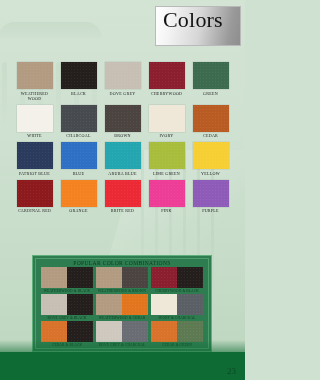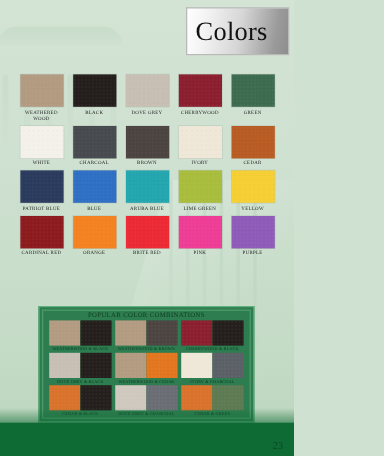--- a/index.html
+++ b/index.html
@@ -55,21 +55,21 @@
   .headline .l1,.headline .l2{
     font-size:11.5px; letter-spacing:.4px; line-height:13px; font-weight:400;
   }
   .headline .sub{
     font-size:5.2px; letter-spacing:.5px; margin-top:2px; color:#2b2b2b;
   }
   .title-plate{
     position:absolute; right:4px; top:6px; width:86px; height:40px;
     background:linear-gradient(100deg,#ffffff 0%,#f4f4f4 18%,#d6d6d6 52%,#9a9a9a 86%,#8e8e8e 100%);
     border:1px solid #b9b9b9;
-    display:flex; align-items:center; justify-content:flex-start;
+    display:flex; align-items:flex-start; justify-content:flex-start;
   }
   .title-plate span{
     font-size:22px; color:#121212; padding-left:7px; letter-spacing:.2px;
   }
 
   
   .swatch-grid{
     position:absolute; left:0; top:62px; width:245px;
   }
   .srow{ display:flex; justify-content:center; gap:8px; margin-bottom:4px; }

